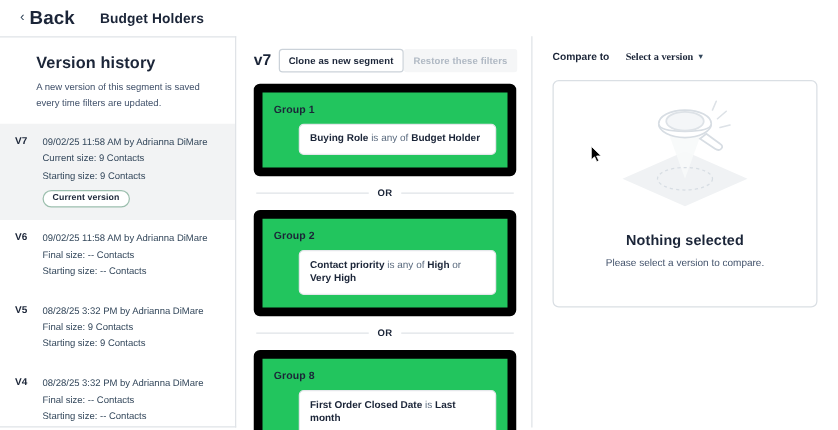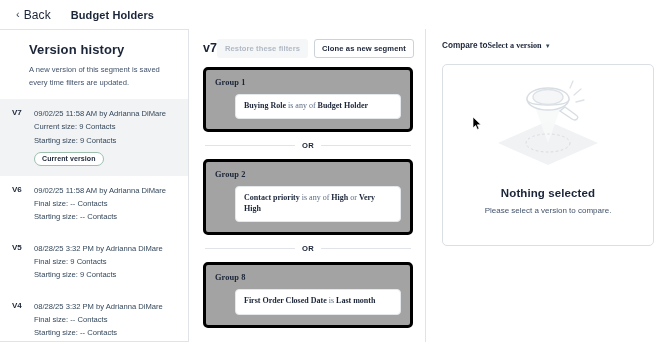--- a/index.html
+++ b/index.html
@@ -24,21 +24,21 @@
   .back-btn {
     display: flex; align-items: center;
     gap: 4px;
     cursor: pointer;
     padding: 2px 4px;
   }
   .chev {
     font-size: 11px; line-height: 1; color: #33475b; font-weight: 400;
     display: inline-block; transform: translateY(-0.5px);
   }
-  .back-label { font-size: 12px; font-weight: 400; color: #1b2538; letter-spacing: .1px; }
+  .back-label { font-size: 15px; font-weight: 700; color: #1b2538; letter-spacing: .1px; }
   .page-title {
     margin-left: 16px;
     font-size: 11px;
     font-weight: 700;
     color: #1b2538;
     letter-spacing: .1px;
   }
 
   
   .body {
@@ -135,25 +135,24 @@
     background: #f5f6f7;
     cursor: default;
   }
   .btn-outline {
     color: #1b2538;
     border: 1px solid #cbd2d9;
     margin-left: 6px;
     cursor: pointer;
   }
   .group-card {
-    border: 3px solid #000000;
+    border: 7px solid #000000;
     border-radius: 5px;
-    background: #a3a3a3;
+    background: #22c55e;
     padding: 8px 9px 10px 9px;
-    font-family: Liberation Serif, serif;
   }
   .group-title {
     font-size: 8.4px;
     font-weight: 700;
     color: #1b2538;
     margin-bottom: 7px;
     letter-spacing: .1px;
   }
   .filter-row {
     border: 1px solid #e5e8eb;
@@ -182,21 +181,21 @@
 
   
   .right {
     flex: 1;
     padding: 12px 16px 0 16px;
     height: 313px;
   }
   .compare-head {
     display: flex;
     align-items: baseline;
-    gap: 0;
+    gap: 13px;
     margin-bottom: 9px;
     height: 14px;
   }
   .compare-label { font-size: 8.2px; font-weight: 700; color: #1b2538; }
   .version-select {
     font-size: 8.2px;
     font-weight: 700;
     color: #1b2538;
     cursor: pointer;
     display: flex;
@@ -295,22 +294,22 @@
             <div class="vh-line">Starting size: -- Contacts</div>
           </div>
         </div>
 
       </div>
     </div>
 
     <div class="middle">
       <div class="mid-top">
         <div class="ver-label">v7</div>
+        <div class="btn btn-outline">Clone as new segment</div>
         <div class="btn btn-disabled">Restore these filters</div>
-        <div class="btn btn-outline">Clone as new segment</div>
       </div>
 
       <div class="group-card">
         <div class="group-title">Group 1</div>
         <div class="filter-row">
           <b>Buying Role</b>
           <span>is any of</span>
           <b>Budget Holder</b>
         </div>
       </div>

